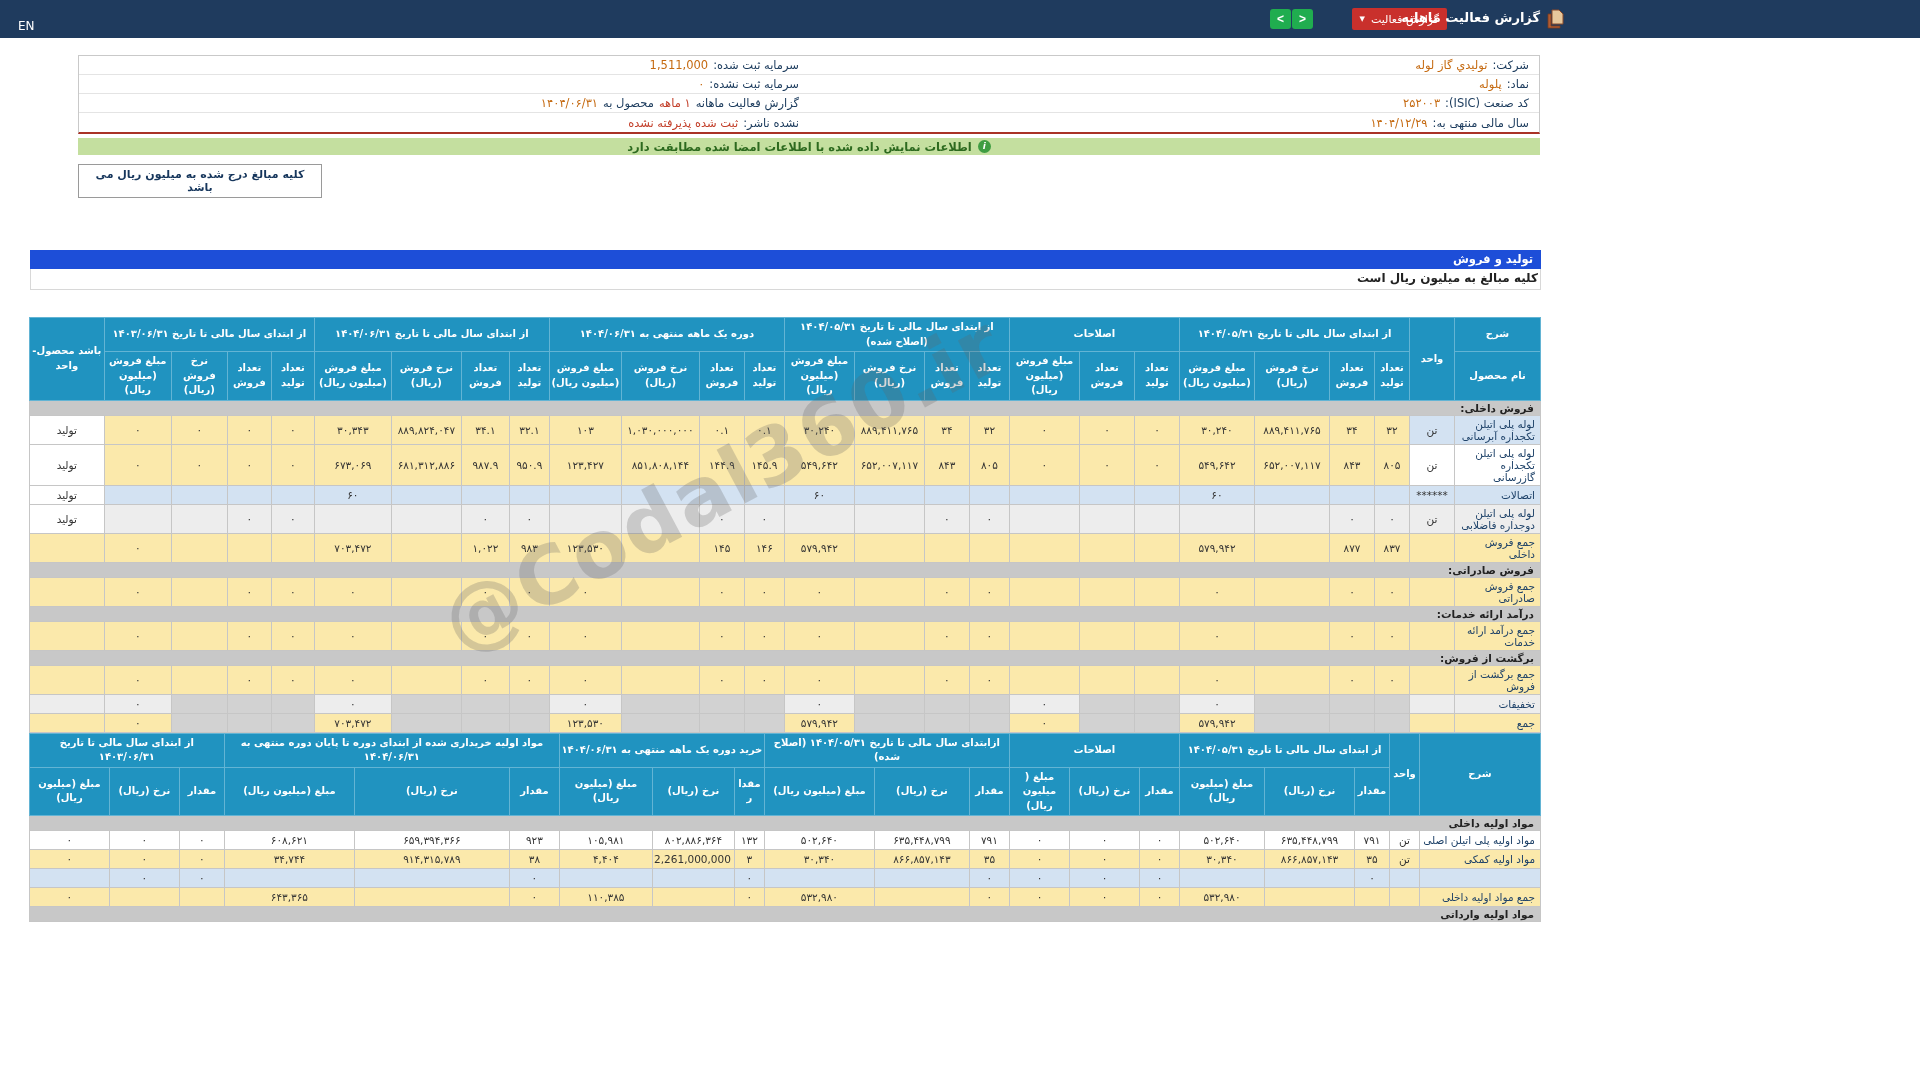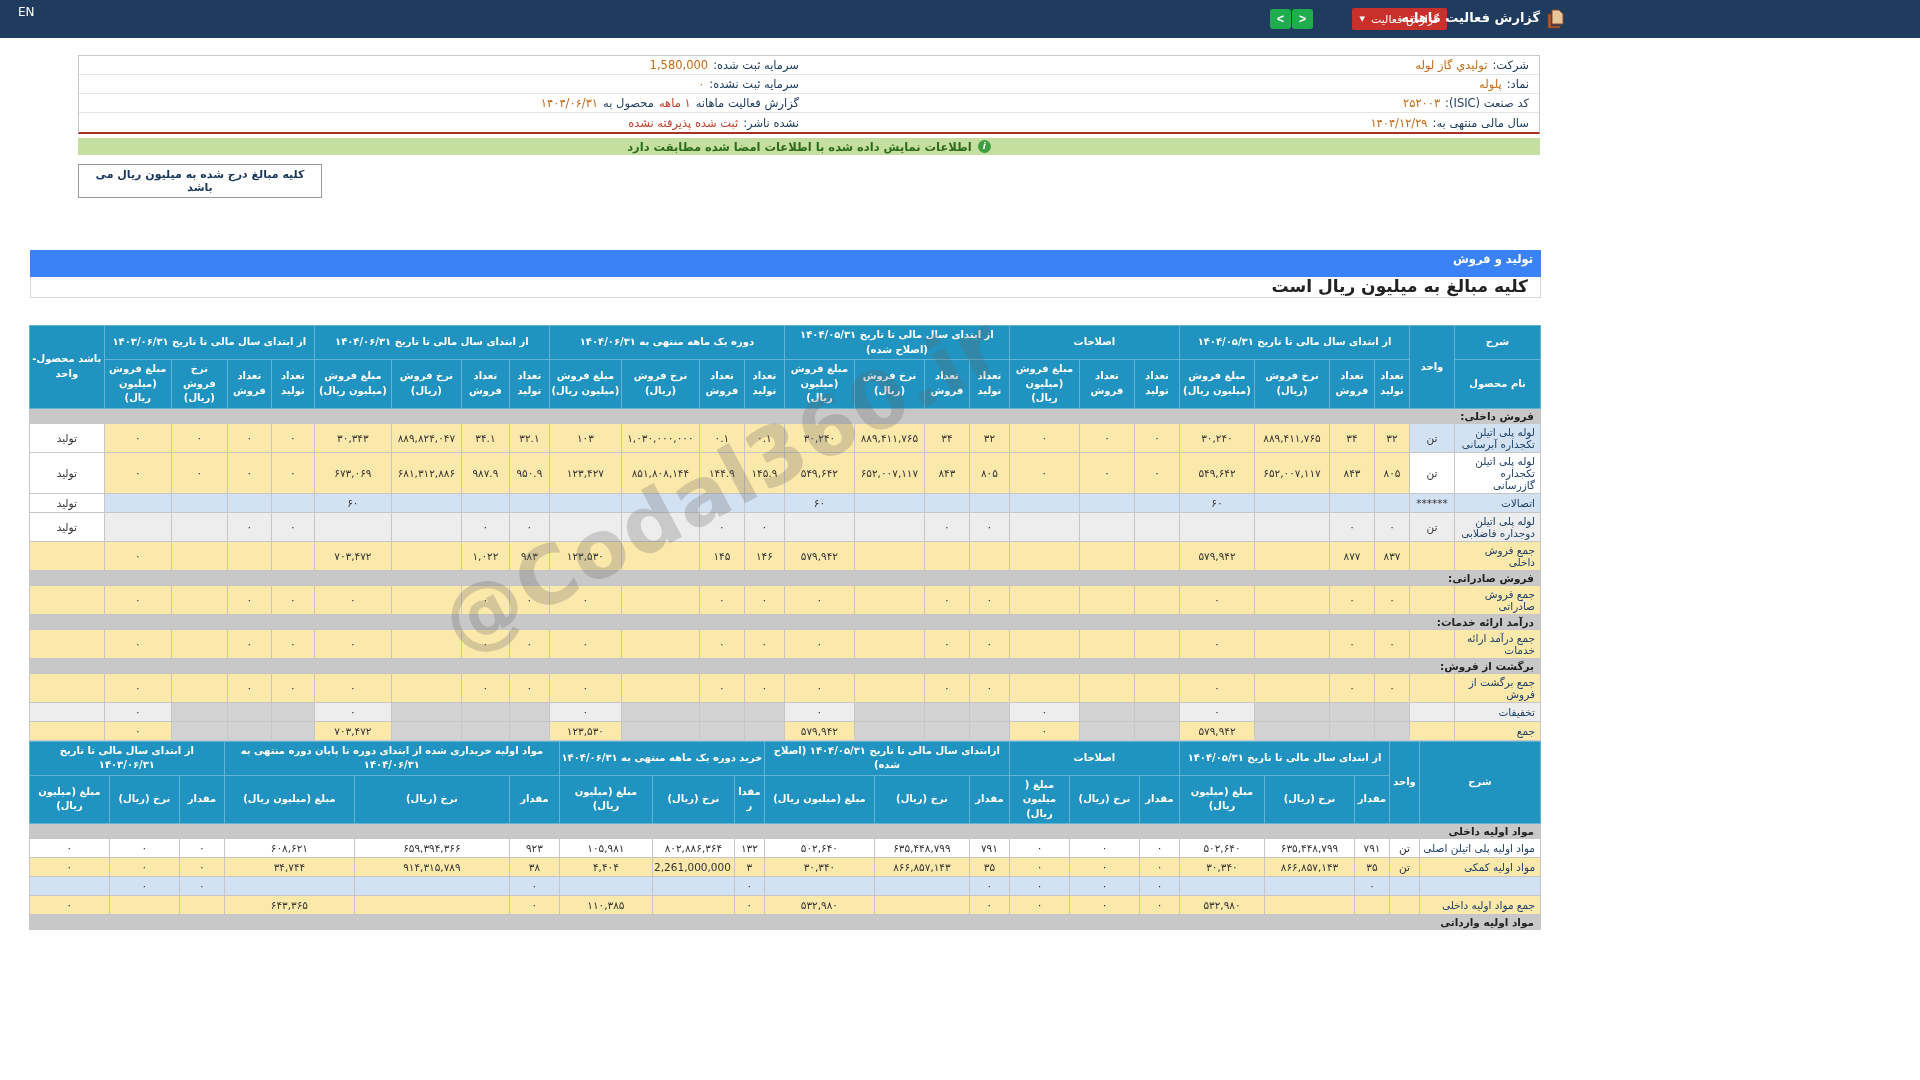--- a/index.html
+++ b/index.html
@@ -1,20 +1,20 @@
 <!DOCTYPE html>
 <html lang="fa" dir="rtl"><head>
 <meta charset="utf-8">
 <style>
   *{box-sizing:border-box}
   html,body{margin:0;padding:0;width:1920px;height:1080px;background:#fff;
     font-family:"DejaVu Sans",sans-serif;overflow:hidden;position:relative}
   
   .navbar{position:relative;height:38px;background:#1f3b5e;direction:ltr}
-  .nav-en{position:absolute;left:18px;top:5px;color:#fff;font-size:12px;cursor:pointer}
+  .nav-en{position:absolute;left:18px;top:19px;color:#fff;font-size:12px;cursor:pointer}
   .nav-btn{position:absolute;top:9px;width:21px;height:20px;background:#20ad4f;color:#fff;border:none;
     border-radius:3px;font-size:12px;font-weight:bold;line-height:20px;text-align:center;cursor:pointer;padding:0}
   .nav-btn.left{right:629px}
   .nav-btn.right{right:607px}
   .nav-red{position:absolute;right:473px;top:8px;height:22px;background:#c9302c;color:#fff;border:none;
     border-radius:2px;font-size:11px;padding:0 8px;display:flex;align-items:center;gap:6px;direction:rtl;
     font-family:inherit;cursor:pointer}
   .nav-red .caret{font-size:7px;line-height:1}
   .nav-title{position:absolute;right:380px;top:10px;color:#fff;font-size:13px;font-weight:bold}
   .nav-icon{position:absolute;right:356px;top:9px;width:18px;height:20px}
@@ -29,24 +29,24 @@
   
   .alert{width:1462px;margin:4px 380px 0 78px;height:17px;background:#c4df9f;display:flex;align-items:center;
     justify-content:center;gap:6px;font-size:11.5px;font-weight:600;color:#2d6a1f}
   .info-badge{display:inline-block;width:13px;height:13px;border-radius:50%;background:#3f9d42;color:#fff;
     font-size:9px;font-weight:bold;text-align:center;line-height:13px;font-style:italic}
   
   .units-note{width:244px;margin:9px 1598px 0 78px;border:1px solid #9a9a9a;background:#fff;text-align:center;
     font-size:11px;font-weight:bold;color:#16365c;padding:3px 2px}
   
   .main{width:1511px;margin:52px 379px 0 30px}
-  .blue-bar{height:27px;background:#3b82f6;color:#fff;font-size:11.5px;font-weight:bold;line-height:19px;
+  .blue-bar{height:19px;background:#1d4ed8;color:#fff;font-size:11.5px;font-weight:bold;line-height:19px;
     padding-right:8px}
-  .subtitle-row{height:21px;background:#fff;border:1px solid #d8d8d8;border-top:none;font-size:17px;
-    font-weight:bold;color:#222;line-height:19px;padding-right:12px}
+  .subtitle-row{height:21px;background:#fff;border:1px solid #d8d8d8;border-top:none;font-size:12px;
+    font-weight:bold;color:#222;line-height:19px;padding-right:2px}
   table{width:1511px;table-layout:fixed;border-collapse:collapse}
   #sales-table{margin-top:27px}
   .bar2{margin-top:12px}
   th{background:#2093c0;color:#fff;border:1px solid #63b4d4;font-weight:bold;font-size:10px;
     padding:2px 1px;line-height:1.45;vertical-align:middle;word-wrap:break-word}
   td{border:1px solid #c6c6c6;font-size:10.5px;height:19px;padding:2px 3px;vertical-align:middle;
     word-wrap:break-word;color:#333}
   td.name{text-align:right;color:#1d4168;padding-right:5px}
   td.num{text-align:center;white-space:nowrap}
   tr.sec td{background:#c8c8c8;text-align:right;font-weight:bold;font-size:10.5px;color:#222;
@@ -84,21 +84,21 @@
 </header>
 
 <section class="info-panel">
   <div class="info-row">
     <div class="info-half">
       <span class="lbl">شرکت:</span>
       <span class="val">تولیدي گاز لوله</span>
     </div>
     <div class="info-half">
       <span class="lbl">سرمایه ثبت شده:</span>
-      <span class="val">1,580,000</span>
+      <span class="val">1,511,000</span>
     </div>
   </div>
   <div class="info-row">
     <div class="info-half">
       <span class="lbl">نماد:</span>
       <span class="val">پلوله</span>
     </div>
     <div class="info-half">
       <span class="lbl">سرمایه ثبت نشده:</span>
       <span class="val">۰</span>

